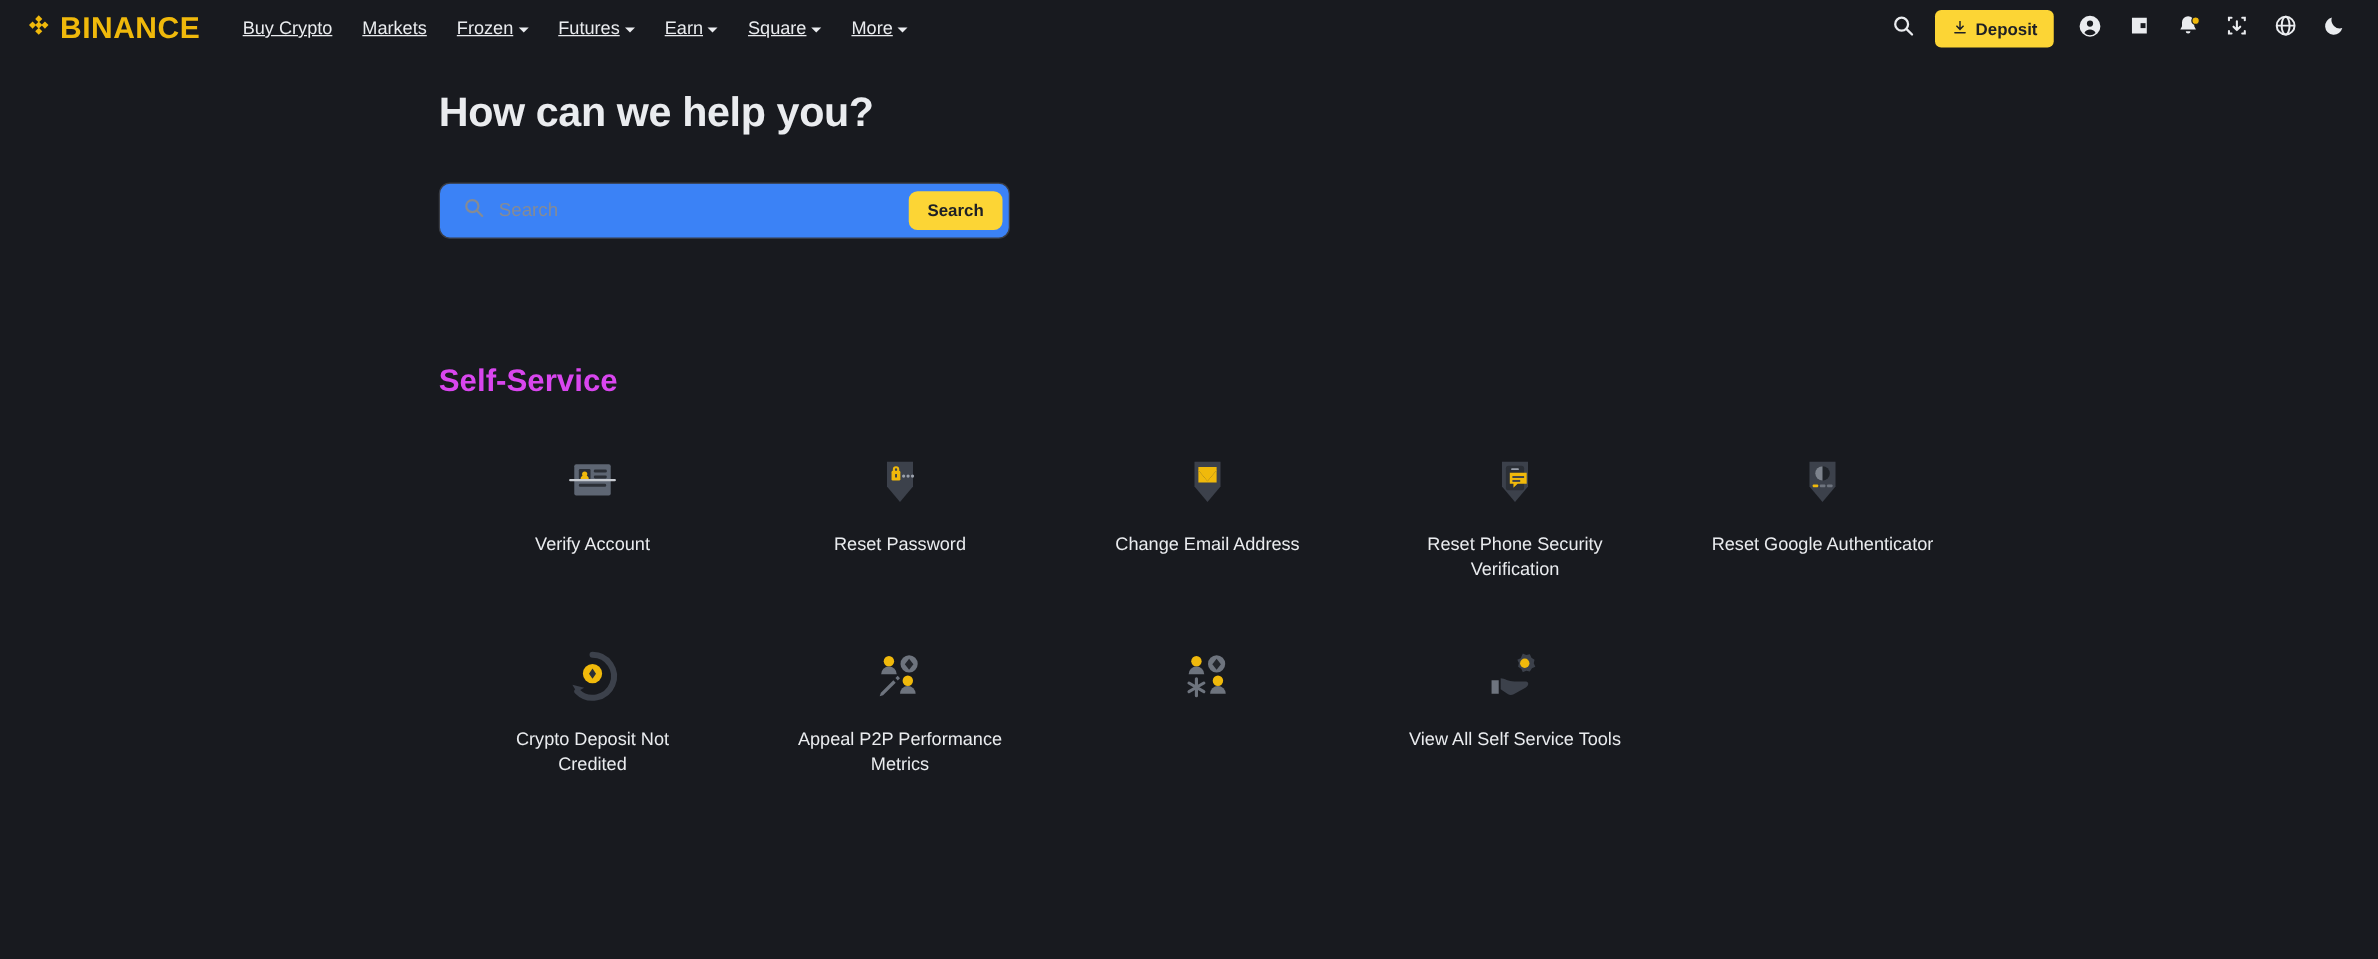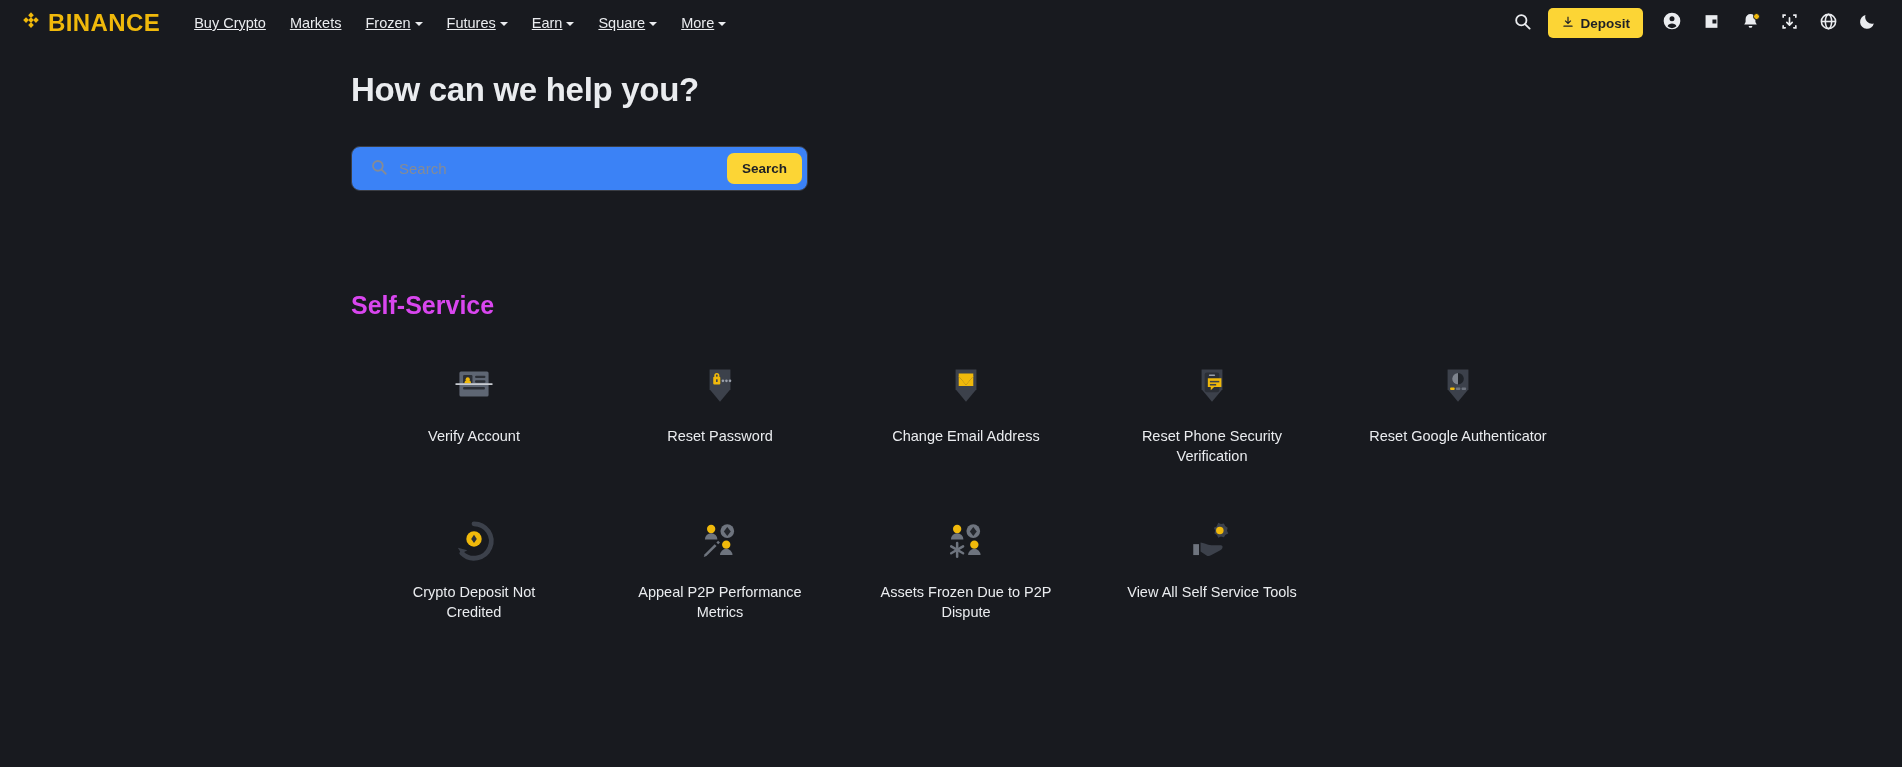--- a/index.html
+++ b/index.html
@@ -429,21 +429,20 @@
           <path d="M31 10.5l3.3 4.3-3.3 4.3-3.3-4.3z" fill="#23262c"></path>
           <circle cx="32" cy="27.5" r="4" fill="#f0b90b"></circle>
           <path d="M26 37.5a6 6 0 0112 0z" fill="#6e747e"></path>
           <g stroke="#6e747e" stroke-width="2.4" stroke-linecap="round">
             <line x1="15.5" y1="26" x2="15.5" y2="39"></line>
             <line x1="9.8" y1="29.2" x2="21.2" y2="35.8"></line>
             <line x1="21.2" y1="29.2" x2="9.8" y2="35.8"></line>
           </g>
         </svg>
       </div>
-      <div class="tile-label">Assets Frozen Due to P2P Dispute</div>
     </div>
 
     <div class="tile">
       <div class="tile-icon">
         <svg width="50" height="50" viewBox="0 0 48 48">
           <path d="M30 6.5l2.6 1.2 2.8-.6 1.2 2.6 2.4 1.6-.6 2.8 1.2 2.6-2.6 1.2-1.6 2.4-2.8-.6-2.6 1.2-1.2-2.6-2.4-1.6.6-2.8-1.2-2.6 2.6-1.2z" fill="#3c414b"></path>
           <circle cx="31.5" cy="14" r="3.6" fill="#f0b90b"></circle>
           <path d="M6 27h5.5v10.5H6z" fill="#6e747e"></path>
           <path d="M13 25.5c3 0 6 2.5 10.5 2.5h9c2 0 2.6 3-0.5 4.8l-9 5c-1.6.9-3.2.8-4.6-.2L13 34z" fill="#3c414b"></path>
         </svg>

